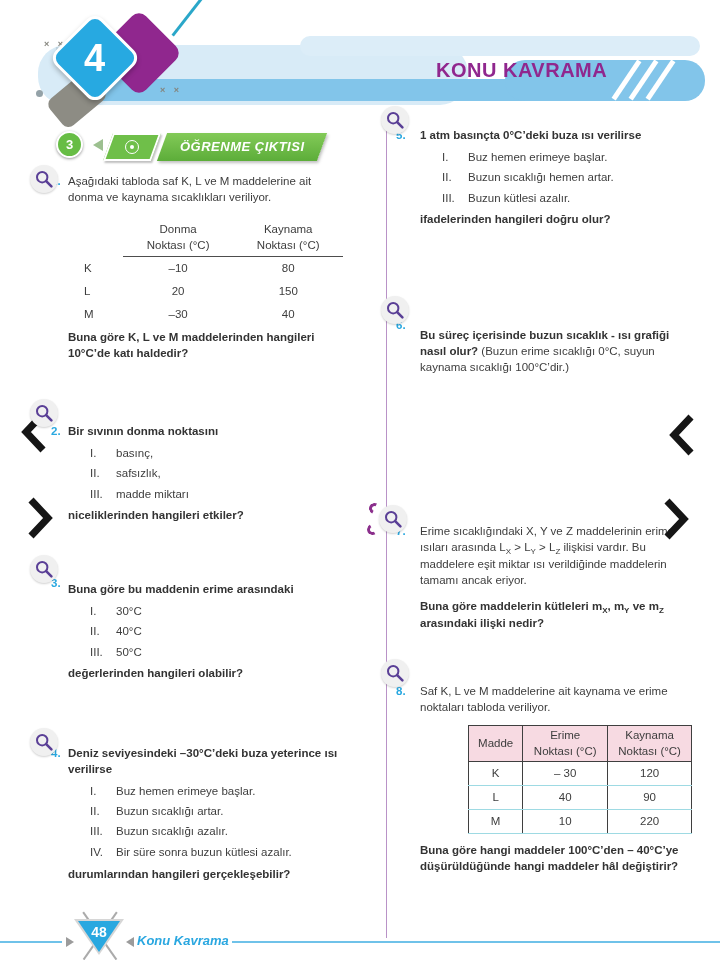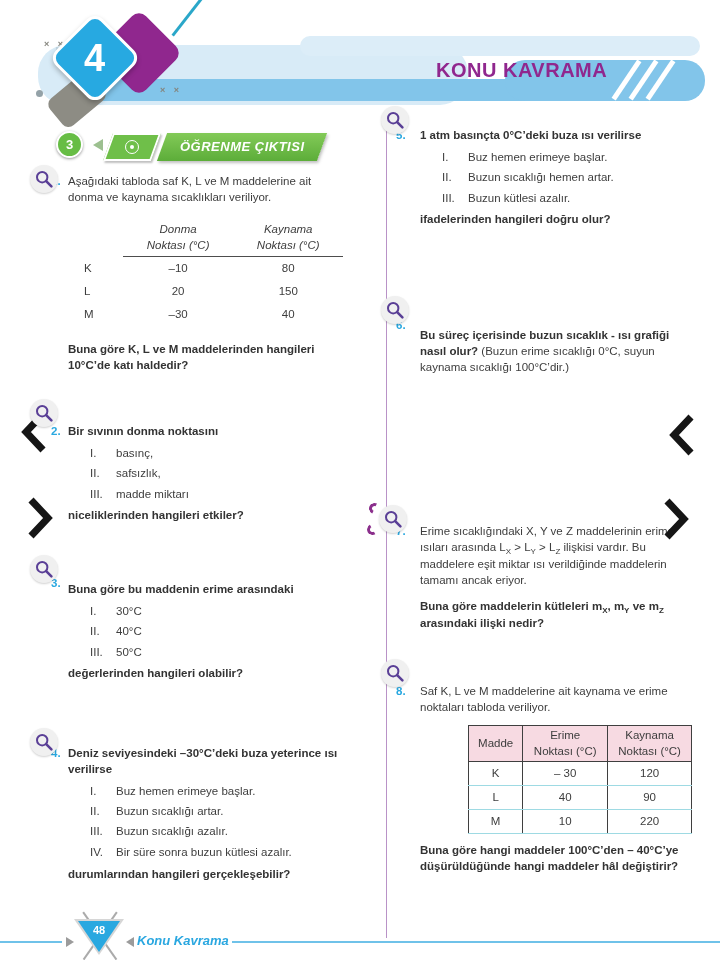--- a/index.html
+++ b/index.html
@@ -73,26 +73,26 @@
     box-shadow:0 1px 2px rgba(0,0,0,.18); display:flex; align-items:center; justify-content:center; z-index:5; }
   .curl { position:absolute; width:11px; height:11px; border:3px solid #8b2f8c; border-radius:50%; z-index:4; }
   .curl.c1 { border-right-color:transparent; border-bottom-color:transparent; transform:rotate(-20deg); }
   .curl.c2 { border-right-color:transparent; border-top-color:transparent; transform:rotate(15deg); }
 
   .chev { position:absolute; z-index:2; }
 
   
   .t1 { border-collapse:collapse; margin:16px 0 0 14px; font-size:11.5px; color:#3d3d3d; }
   .t1 th { font-weight:normal; text-align:center; vertical-align:bottom; padding:0 18px 3px; }
-  .t1 th.ch { border-bottom:1.5px solid #4d4d4d;font-style:italic; }
+  .t1 th.ch { border-bottom:1.5px solid #4d4d4d; }
   .t1 th.ch1 { width:120px; }
   .t1 th.ch2 { width:116px; }
   .t1 td { text-align:center; padding:4px 18px 3px; }
   .t1 td.lab { text-align:left; width:42px; padding:4px 24px 3px 2px; }
-  .t1 + .qprompt { margin-top:16px; }
+  .t1 + .qprompt { margin-top:4px; }
 
   
   .t8 { border-collapse:collapse; margin:9px 0 0 48px; font-size:11.5px; color:#3d3d3d; }
   .t8 th { background:#f7dae2; border:1.6px solid #3f3f3f; font-weight:normal; text-align:center; padding:2px 6px; }
   .t8 th.h0 { width:56px; }
   .t8 th.h1 { width:94px; }
   .t8 th.h2 { width:90px; }
   .t8 td { border-left:1.6px solid #3f3f3f; border-right:1.6px solid #3f3f3f;
     border-top:1.5px solid #9edae3; border-bottom:1.5px solid #9edae3;
     background:#fff; text-align:center; padding:3.5px 6px; }
@@ -106,21 +106,21 @@
   .f-arr-r { left:66px; top:937px; width:0; height:0; border-left:8px solid #9b9b9b;
     border-top:5px solid transparent; border-bottom:5px solid transparent; }
   .f-arr-l { left:126px; top:937px; width:0; height:0; border-right:8px solid #9b9b9b;
     border-top:5px solid transparent; border-bottom:5px solid transparent; }
   .fx { position:absolute; width:58px; height:1.5px; background:#ababab; left:71px; top:935px; }
   .fx.a { transform:rotate(55deg); } .fx.b { transform:rotate(-55deg); }
   .f-tri-back { left:74px; top:919px; width:0; height:0; border-left:25px solid transparent;
     border-right:25px solid transparent; border-top:36px solid #d6d6d6; }
   .f-tri { left:78px; top:921px; width:0; height:0; border-left:21px solid transparent;
     border-right:21px solid transparent; border-top:31px solid #29a8e0; }
-  .f-num { left:87px; top:923px; width:24px; text-align:center; color:#fff; font-size:11px; font-weight:bold; z-index:6; }
+  .f-num { left:87px; top:923px; width:24px; text-align:center; color:#fff; font-size:14px; font-weight:bold; z-index:6; }
   .f-label { left:134px; top:932px; color:#2aa7e0; font-size:13px; font-weight:bold; font-style:italic; background:#fff; padding:0 3px; z-index:6; }
 </style>
 </head>
 <body>
 
 <div class="abs band-light-a"></div>
 <div class="abs band-light-b"></div>
 <div class="abs hatch"></div>
 <div class="abs band-dark-strip"></div>
 <div class="abs band-dark-swoosh"></div>

